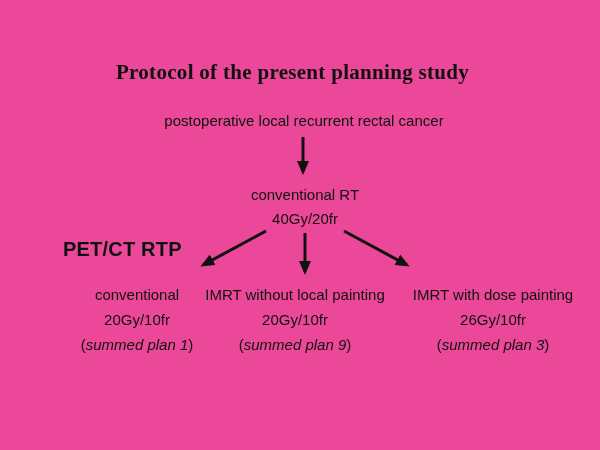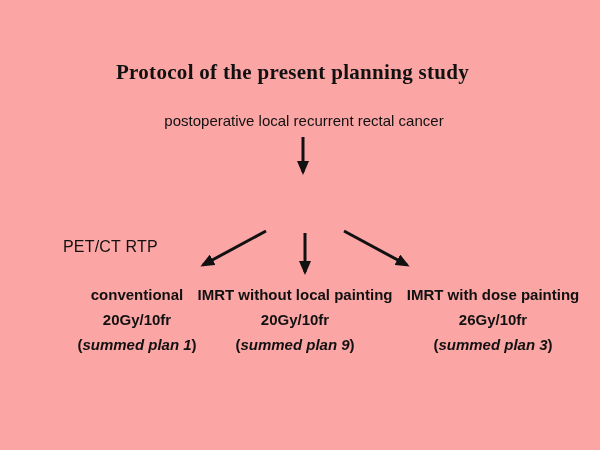--- a/index.html
+++ b/index.html
@@ -5,21 +5,21 @@
   html, body { margin: 0; padding: 0; }
   body {
     width: 600px; height: 450px;
     background: #ffffff;
     font-family: "Liberation Sans", sans-serif;
     color: #111111;
   }
   .slide {
     position: relative;
     width: 600px; height: 450px;
-    background: #fca5a5;
+    background: #ec4899;
     overflow: hidden;
   }
   .title {
     position: absolute;
     top: 60px; left: 0; width: 585px;
     text-align: center;
     font-family: "Liberation Serif", serif;
     font-weight: bold;
     font-size: 21px;
     letter-spacing: 0.3px;
@@ -34,36 +34,36 @@
   .mid-node {
     position: absolute;
     top: 183px; left: 205px; width: 200px;
     text-align: center;
     font-size: 15px;
   }
   .mid-node div { line-height: 24px; }
   .side-label {
     position: absolute;
     top: 238px; left: 63px;
-    font-size: 16px;
-    font-weight: normal;
+    font-size: 20px;
+    font-weight: bold;
     letter-spacing: 0.2px;
   }
   .overlay {
     position: absolute;
     top: 0; left: 0;
     pointer-events: none;
   }
   .branch {
     position: absolute;
     top: 282px;
     text-align: center;
     font-size: 15px;
   }
-  .branch div { line-height: 25px; font-weight: bold; }
+  .branch div { line-height: 25px; }
   .branch-1 { left: 37px;  width: 200px; }
   .branch-2 { left: 195px; width: 200px; }
   .branch-3 { left: 383px; width: 220px; }
   .plan-italic { font-style: italic; margin-top: 28px; }
 </style>
 </head>
 <body>
 
 <div class="slide">
 
@@ -76,20 +76,24 @@
       <marker id="ah" markerUnits="userSpaceOnUse" markerWidth="14" markerHeight="12" refX="11" refY="6" orient="auto">
         <path d="M0,0 L14,6 L0,12 Z" fill="#111111"></path>
       </marker>
     </defs>
     <line x1="303" y1="137" x2="303" y2="172" stroke="#111111" stroke-width="3" marker-end="url(#ah)"></line>
     <line x1="266" y1="231" x2="203" y2="265" stroke="#111111" stroke-width="3" marker-end="url(#ah)"></line>
     <line x1="305" y1="233" x2="305" y2="272" stroke="#111111" stroke-width="3" marker-end="url(#ah)"></line>
     <line x1="344" y1="231" x2="407" y2="265" stroke="#111111" stroke-width="3" marker-end="url(#ah)"></line>
   </svg>
 
+  <div class="mid-node">
+    <div>conventional RT</div>
+    <div>40Gy/20fr</div>
+  </div>
 
   <div class="side-label">PET/CT RTP</div>
 
   <div class="branch branch-1">
     <div>conventional</div>
     <div>20Gy/10fr</div>
     <div><span>(</span><span class="plan-italic">summed plan 1</span><span>)</span></div>
   </div>
 
   <div class="branch branch-2">

